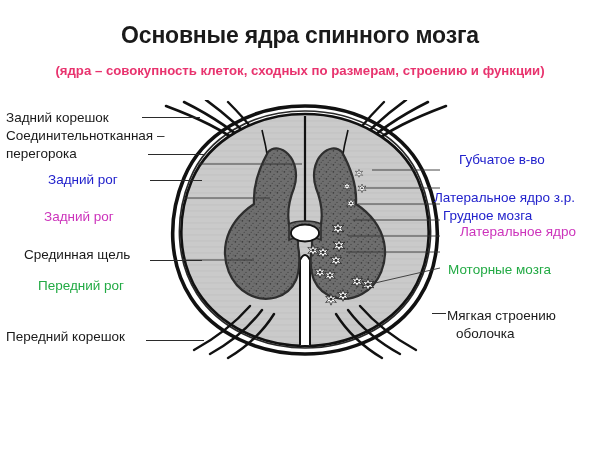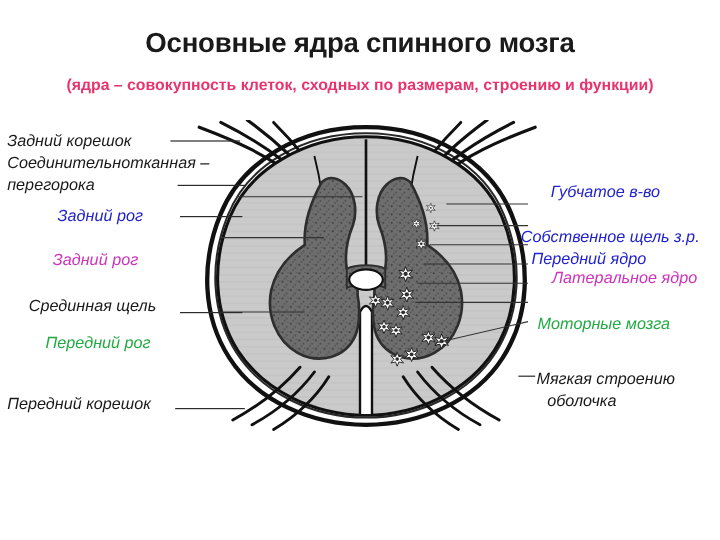--- a/index.html
+++ b/index.html
@@ -39,21 +39,20 @@
     font-weight: bold;
   }
 
   
   .lbl {
     position: absolute;
     font-size: 13.5px;
     line-height: 15.5px;
     white-space: nowrap;
     color: #1a1a1a;
-    font-style: italic;
   }
   .lbl.l-left  { text-align: left; }
   .c-black   { color: #1a1a1a; }
   .c-blue    { color: #2222cc; }
   .c-magenta { color: #cc33bb; }
   .c-green   { color: #22aa44; }
   .c-purple  { color: #9933cc; }
 
   
   .leader {
@@ -285,23 +284,23 @@
 
   <div class="lbl l-left c-green" style="left:38px; top:278px;">Передний рог</div>
   <div class="leader" style="left:150px; top:260px; width:52px;"></div>
 
   <div class="lbl l-left c-black" style="left:6px;  top:329px;">Передний корешок</div>
   <div class="leader" style="left:146px; top:340px; width:58px;"></div>
 
   <div class="lbl l-left c-blue" style="left:459px; top:152px;">Губчатое в-во</div>
 
 
-  <div class="lbl l-left c-blue" style="left:434px; top:190px;">Собственное щель з.р.</div>
-
-  <div class="lbl l-left c-blue" style="left:443px; top:208px;">Передний ядро</div>
+  <div class="lbl l-left c-blue" style="left:434px; top:190px;">Латеральное ядро з.р.</div>
+
+  <div class="lbl l-left c-blue" style="left:443px; top:208px;">Грудное мозга</div>
 
   <div class="lbl l-left c-magenta" style="left:460px; top:224px;">Латеральное ядро</div>
 
 
   <div class="lbl l-left c-green" style="left:448px; top:262px;">Моторные мозга</div>
 
   <div class="lbl l-left c-black" style="left:447px; top:308px;">Мягкая строению</div>
   <div class="lbl l-left c-black" style="left:456px; top:326px;text-align:right;">оболочка</div>
   <div class="leader" style="left:432px; top:313px; width:14px;"></div>
 

